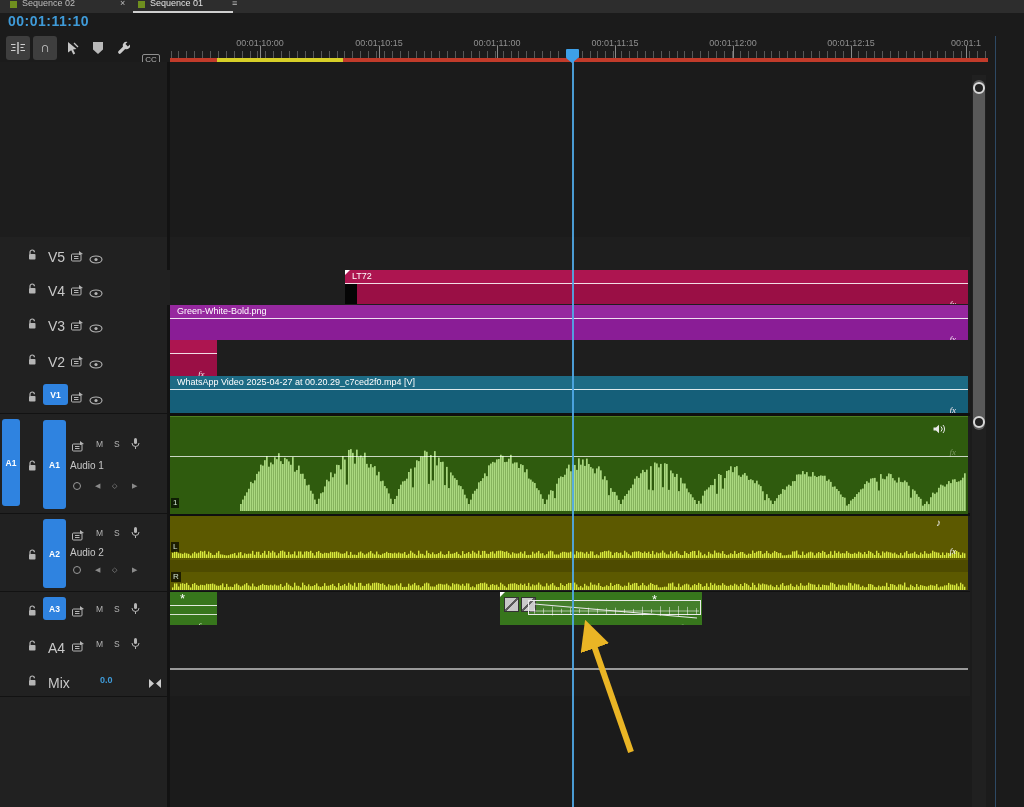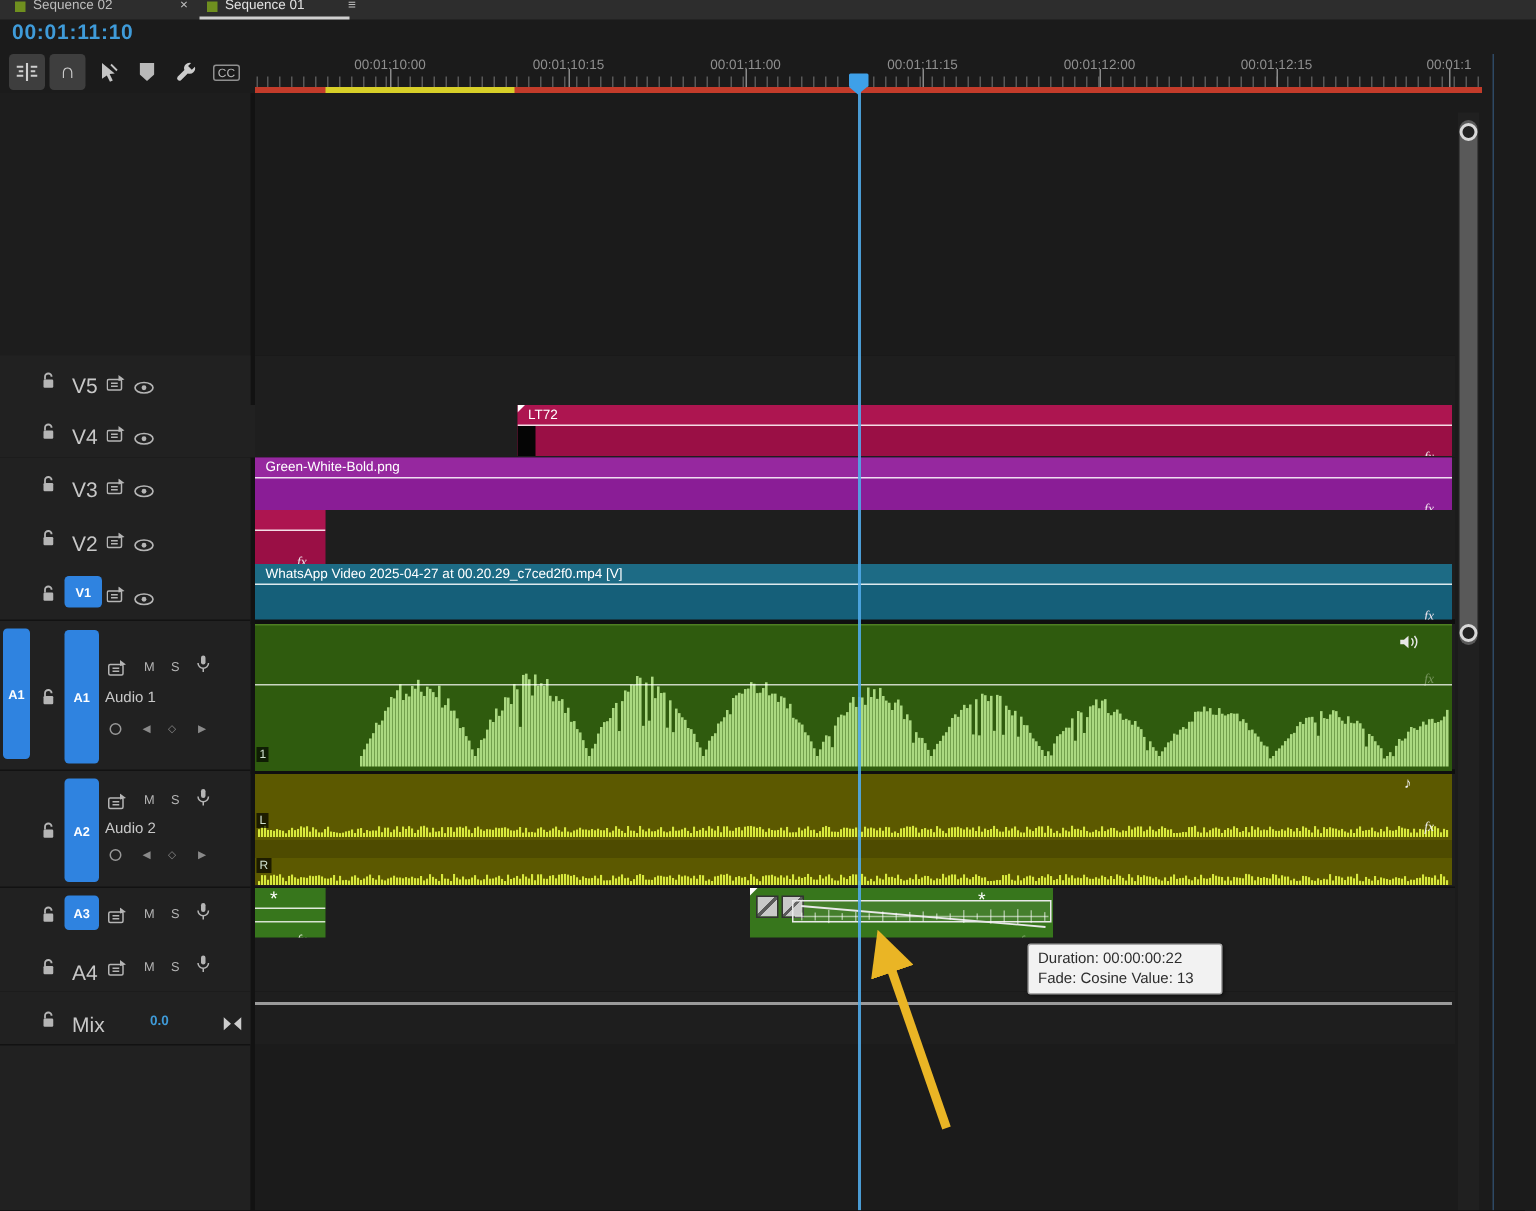--- a/index.html
+++ b/index.html
@@ -87,21 +87,21 @@
       </svg>
     </div>
     <div class="abs tbtn" style="left:86px;top:1px;">
       <div style="width:10px;height:12px;background:#b9b9b9;clip-path:polygon(0 0,100% 0,100% 62%,50% 100%,0 62%);"></div>
     </div>
     <div class="abs tbtn" style="left:112px;top:1px;">
       <svg width="14" height="14" viewBox="0 0 13 13">
         <path d="M12 3.2A3.4 3.4 0 0 1 7.6 7.4L3.4 11.6a1.5 1.5 0 0 1-2.1-2.1L5.5 5.3A3.4 3.4 0 0 1 9.7.9L7.8 2.8l2.3 2.3z" fill="#cccccc"></path>
       </svg>
     </div>
-    <div class="abs tbtn" style="left:139px;top:1px;">
+    <div class="abs tbtn" style="left:139px;top:12px;">
       <span class="ccbox">CC</span>
     </div>
   </div>
 
   <div class="abs" style="left:0;top:36px;width:1024px;height:26px;">
     <div id="ruler-labels" class="abs" style="left:0;top:2px;width:1024px;height:12px;">
         <span class="rlabel" style="left: 260px;">00:01:10:00</span>
         <span class="rlabel" style="left: 379px;">00:01:10:15</span>
         <span class="rlabel" style="left: 497px;">00:01:11:00</span>
         <span class="rlabel" style="left: 615px;">00:01:11:15</span>
@@ -1687,24 +1687,20 @@
   <div class="abs" style="left:972px;top:75px;width:14px;height:732px;background:#202020;"></div>
   <div class="abs" style="left:973px;top:80px;width:12px;height:350px;background:#595959;border-radius:6px;"></div>
   <div class="abs" style="left:973px;top:82px;width:8px;height:8px;border:2px solid #d8d8d8;border-radius:50%;background:#222;"></div>
   <div class="abs" style="left:973px;top:416px;width:8px;height:8px;border:2px solid #d8d8d8;border-radius:50%;background:#222;"></div>
   <div class="abs" style="left:995px;top:36px;width:1px;height:771px;background:rgba(70,130,190,.45);"></div>
 
   <div class="abs" style="left:572px;top:59px;width:1.5px;height:748px;background:rgba(80,170,232,.9);z-index:40;"></div>
   <div class="abs" style="left:566px;top:49px;width:13px;height:9px;background:#3ea0e8;border-radius:1px;z-index:41;"></div>
   <div class="abs" style="left:566px;top:58px;width:0;height:0;border-left:6.5px solid transparent;border-right:6.5px solid transparent;border-top:5px solid #3ea0e8;z-index:41;"></div>
 
-  <div class="abs tooltip">
-    <div>Duration: 00:00:00:22</div>
-    <div>Fade: Cosine Value: 13</div>
-  </div>
 
   <svg class="abs" style="left:0;top:0;width:1024px;height:807px;pointer-events:none;z-index:60;">
     <defs>
       <marker id="ah" markerWidth="5" markerHeight="5" refX="2.5" refY="2.5" orient="auto">
         <path d="M0 0L5 2.5L0 5Z" fill="#eab525"></path>
       </marker>
     </defs>
     <line x1="631" y1="752" x2="590" y2="634" stroke="#eab525" stroke-width="6" marker-end="url(#ah)"></line>
   </svg>
 

